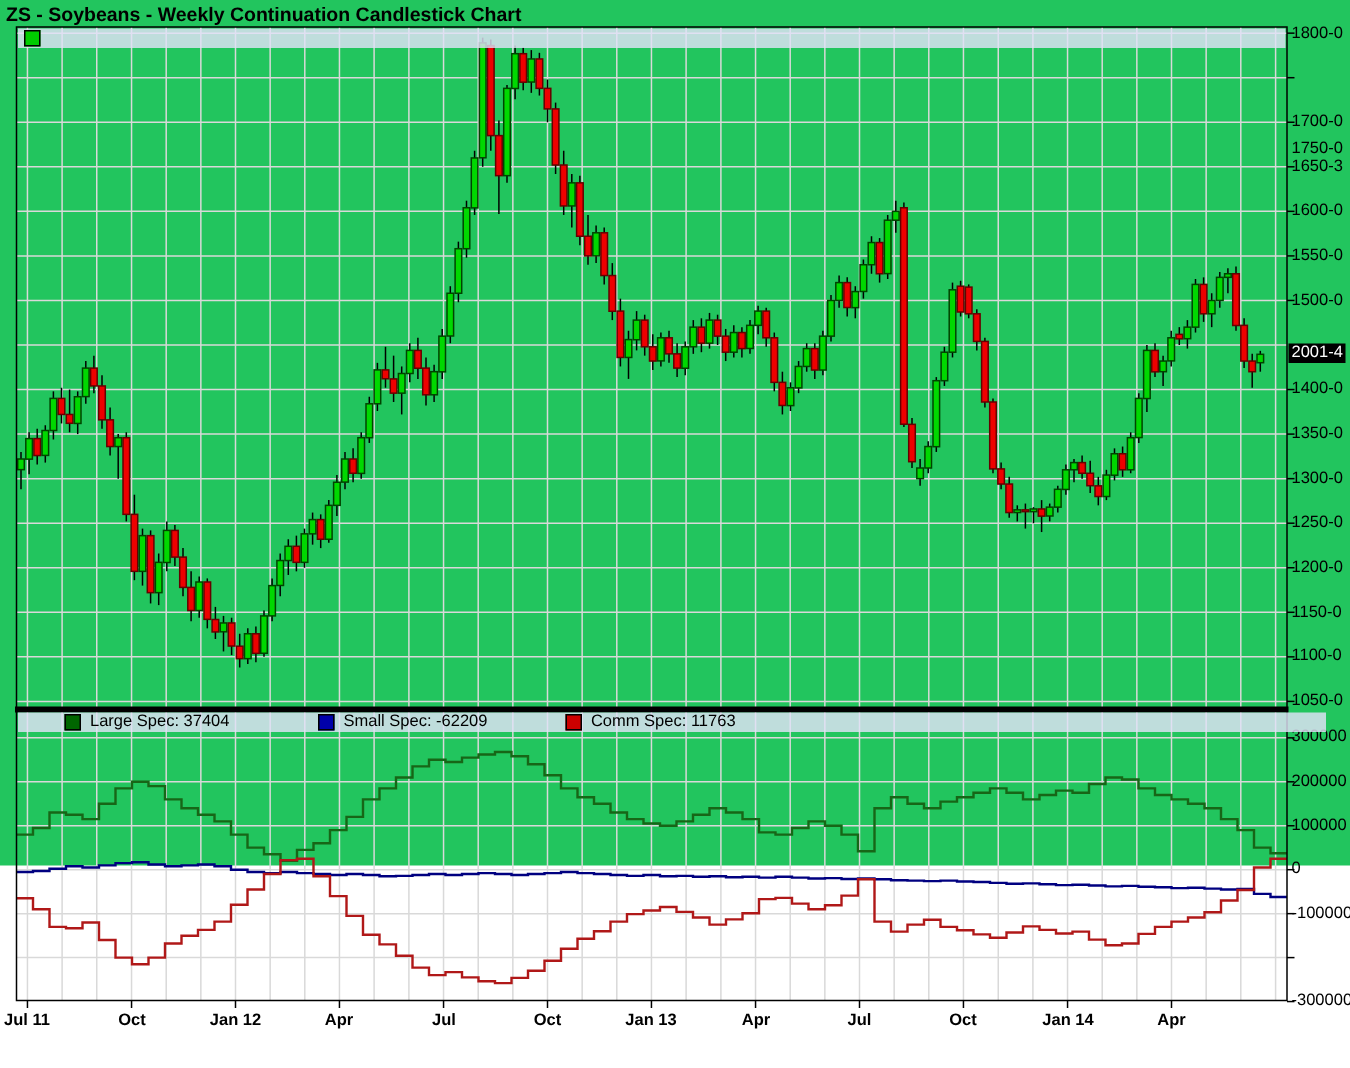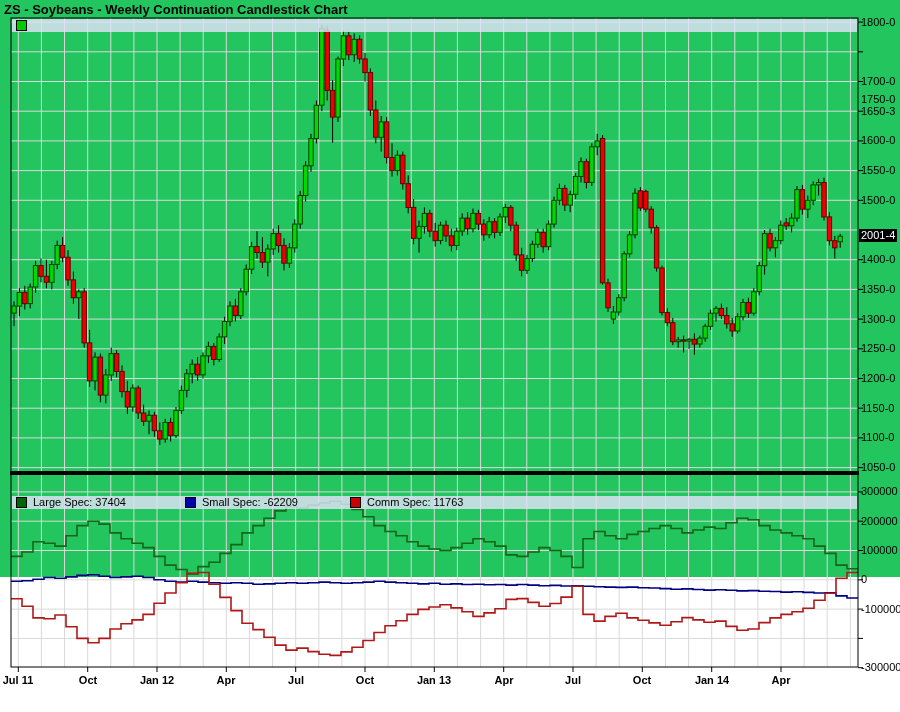--- a/index.html
+++ b/index.html
@@ -3,21 +3,21 @@
 <meta charset="utf-8">
 <style>
   html,body{margin:0;padding:0;background:#fff;}
   body{width:900px;height:712px;overflow:hidden;font-family:"Liberation Sans",sans-serif;}
   #screen{position:relative;width:900px;height:577px;background:#22c55e;}
   #chart{position:absolute;left:0;top:0;}
   #title{position:absolute;left:4px;top:2px;font-size:13px;font-weight:bold;color:#000;white-space:nowrap;}
   .legend-strip{position:absolute;left:12px;width:845px;height:13px;background:rgba(226,226,248,0.82);
     display:flex;align-items:center;gap:0;font-size:11px;line-height:13px;white-space:nowrap;z-index:5;}
   #topLegend{top:19px;color:#000099;}
-  #botLegend{top:496px;color:#000000;}
+  #botLegend{top:475px;color:#000000;padding-left:27px;}
   .sw{display:inline-block;width:9px;height:9px;border:1px solid #000;margin:0 6px 0 4px;flex:none;}
   .lgroup{display:flex;align-items:center;}
   .ax{position:absolute;font-size:11px;color:#000;white-space:nowrap;line-height:13px;}
   .dt{position:absolute;font-size:11px;font-weight:bold;color:#000;white-space:nowrap;transform:translateX(-50%);}
   #tag{position:absolute;background:#000;color:#fff;font-size:11px;line-height:13px;padding:0 2px;z-index:6;}
 </style>
 </head>
 <body>
 
 <div id="screen">

